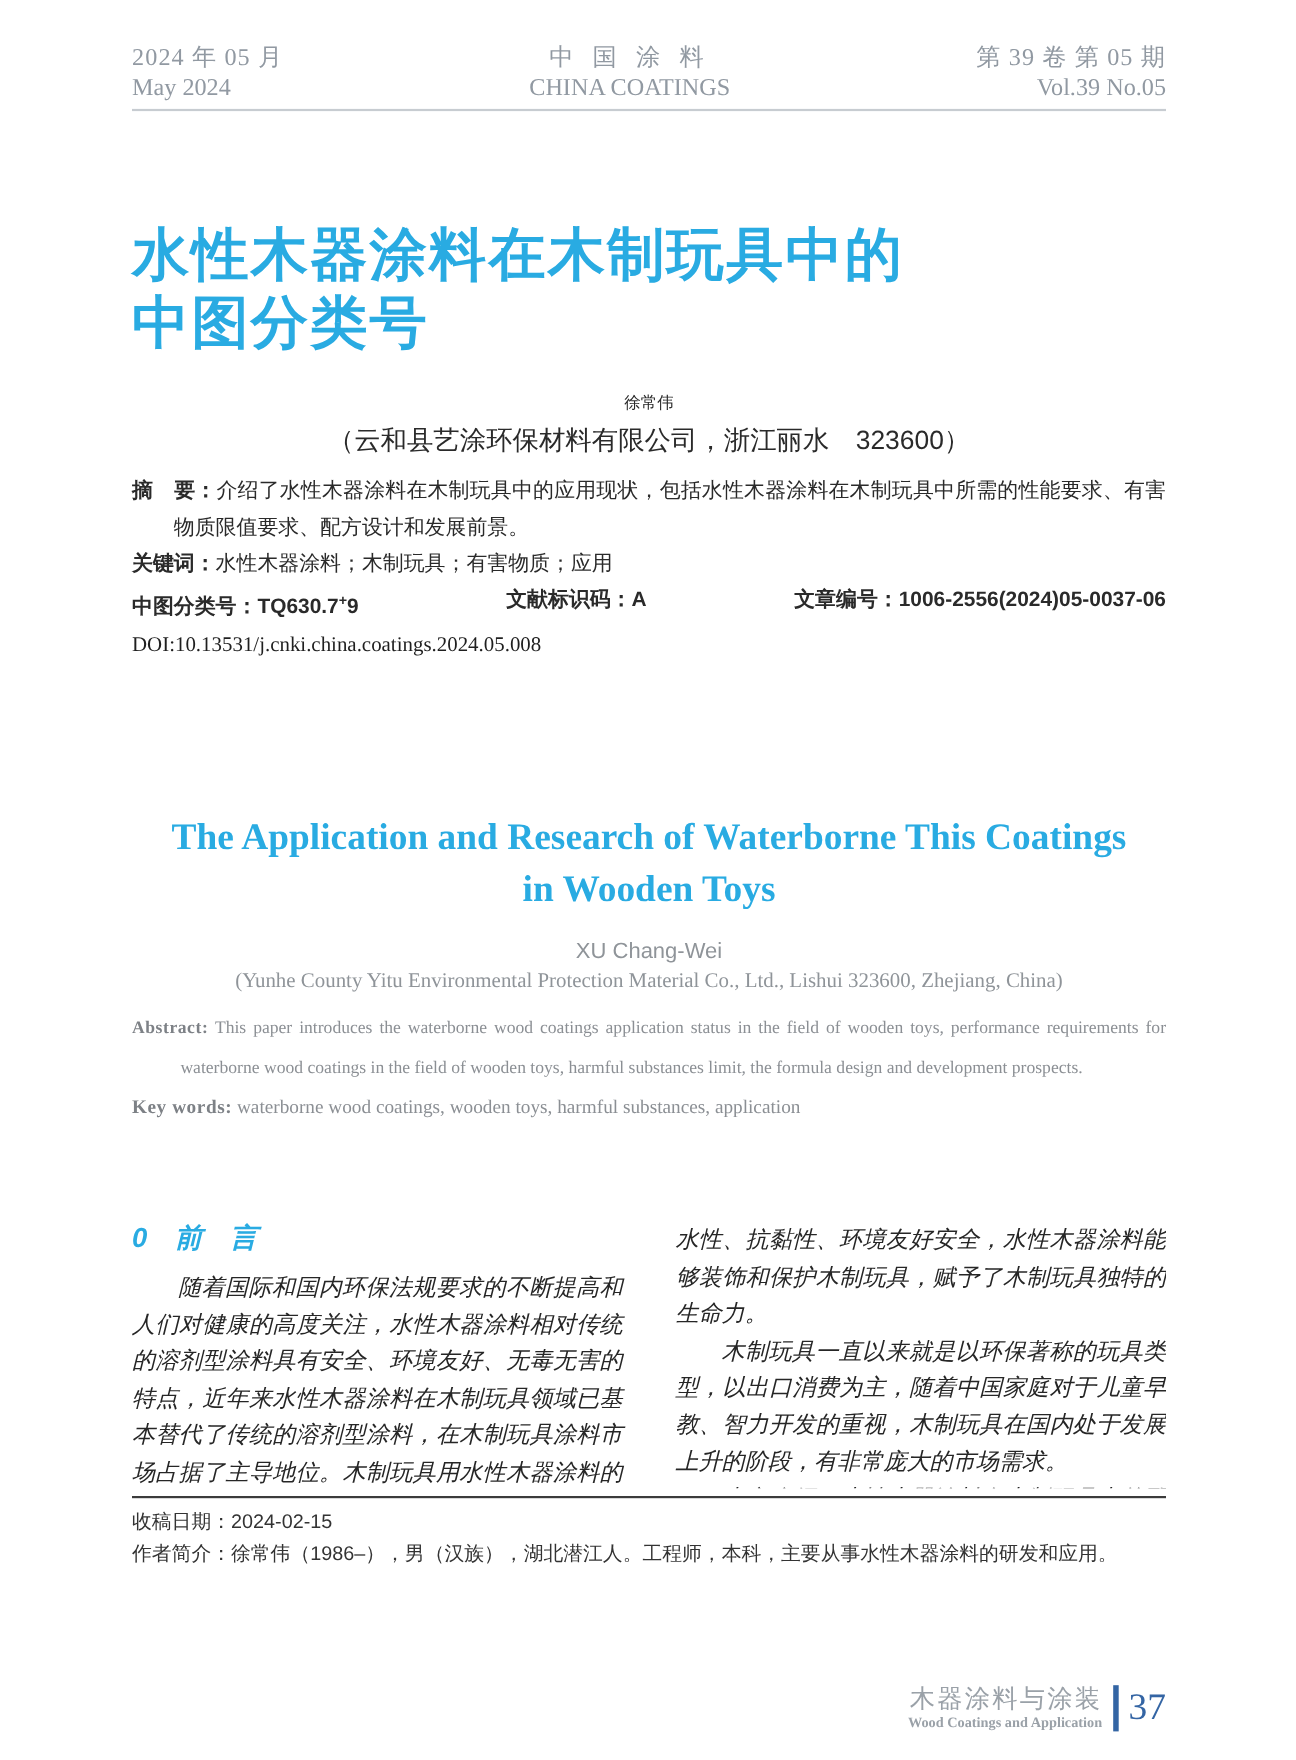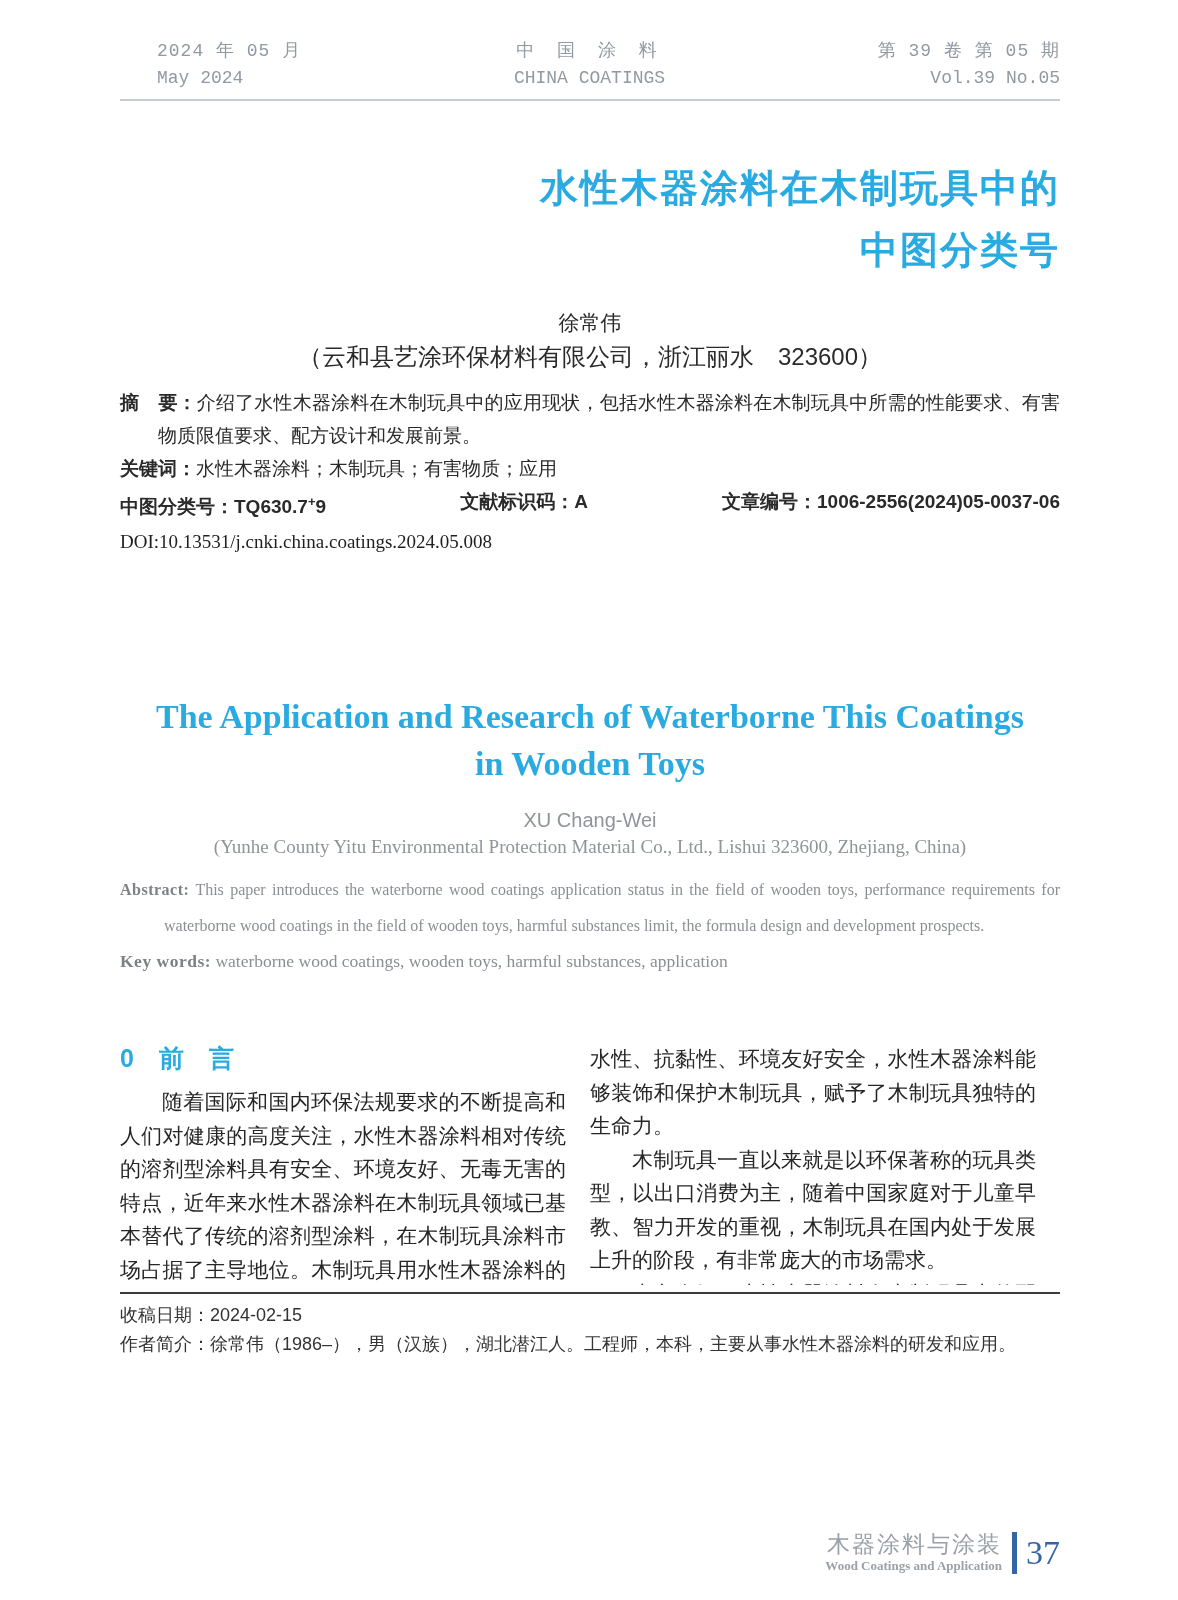--- a/index.html
+++ b/index.html
@@ -9,39 +9,39 @@
     position: relative;
     width: 1178px; height: 1600px;
     background: #ffffff;
     padding: 38px 118px 0 120px;
     overflow: hidden;
     color: #1f1f1f;
   }
   
   .hdr {
     display: flex; justify-content: space-between; align-items: flex-start;
-    font-family: Liberation Mono, monospace;
-    font-size: 18px; line-height: 27px; color: #9199a2; margin-left: 37px;
+    font-family: Liberation Serif, serif;
+    font-size: 22px; line-height: 27px; color: #9199a2;
   }
   .hdr-col.center { text-align: center; }
   .hdr-col.right  { text-align: right; }
   .hdr-zh { letter-spacing: 1px; }
   .center .hdr-zh { letter-spacing: 6px; }
   .hdr-rule { border: none; border-top: 2px solid #c7ccd1; margin-top: 7px; }
   
   .title-zh {
-    margin-top: 56px; text-align: right;
-    font-family: "Liberation Sans", "DejaVu Sans", sans-serif;
-    font-weight: bold; font-size: 38px; line-height: 62px;
+    margin-top: 100px; text-align: left;
+    font-family: "Liberation Sans", "DejaVu Sans", sans-serif;
+    font-weight: bold; font-size: 52px; line-height: 62px;
     color: #29abe2; letter-spacing: 2px;
   }
   .author-zh {
     margin-top: 28px; text-align: center;
     font-family: "Liberation Sans", "DejaVu Sans", sans-serif;
-    font-size: 21px; line-height: 28px; color: #2a2a2a;
+    font-size: 15px; line-height: 28px; color: #2a2a2a;
   }
   .affil-zh {
     margin-top: 7px; text-align: center;
     font-family: "Liberation Sans", "DejaVu Sans", sans-serif;
     font-size: 24px; line-height: 26px; color: #2a2a2a;
   }
   
   .meta-zh {
     margin-top: 16px;
     font-family: "Liberation Sans", "DejaVu Sans", sans-serif;
@@ -82,23 +82,23 @@
     text-align: justify;
   }
   .en-label { font-weight: bold; color: #7d8186; letter-spacing: 0.5px; }
   .keywords-en {
     margin-top: 4px;
     font-family: "Liberation Serif", "DejaVu Serif", serif;
     font-size: 17.5px; line-height: 26px; color: #8b8f94;
   }
   
   .columns {
-    margin-top: 69px;
-    display: flex; gap: 24px;
-    height: 242px; overflow: hidden;
+    margin-top: 92px;
+    display: flex; gap: 48px;
+    height: 242px; overflow: hidden; font-style: italic;
   }
   .col { width: 446px; }
   .sec-head {
     font-family: "Liberation Sans", "DejaVu Sans", sans-serif;
     font-weight: bold; font-size: 25px; line-height: 30px;
     color: #29abe2; margin-bottom: 13px;
   }
   .body-p {
     font-family: "Liberation Serif", "DejaVu Serif", serif;
     font-size: 21px; line-height: 33.5px; color: #262626;

